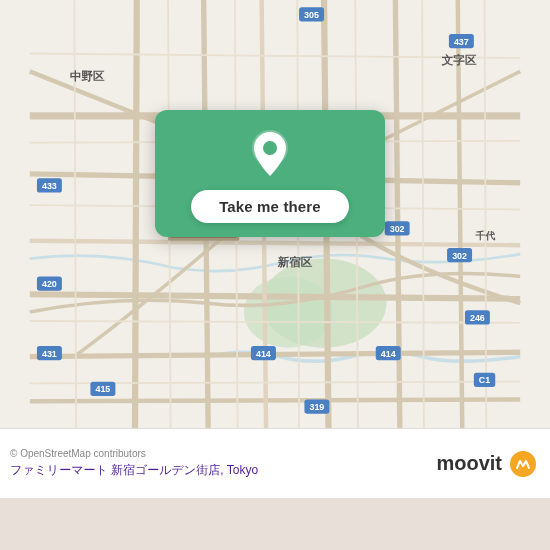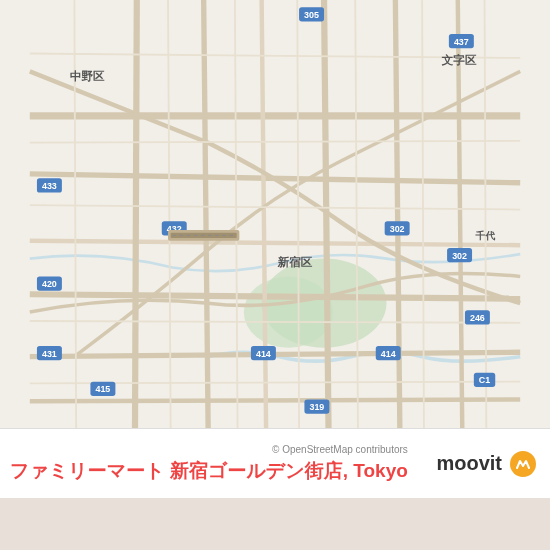--- a/index.html
+++ b/index.html
@@ -71,32 +71,31 @@
       align-items: center;
       justify-content: space-between;
       padding: 0 14px 0 10px;
       border-top: 1px solid #ddd;
     }
 
     .bottom-info {
       display: flex;
       flex-direction: column;
       gap: 3px;
-      align-items: flex-end;
     }
 
     .attribution {
       font-size: 10px;
       color: #888;
     }
 
     .location-name {
-      font-size: 19px;
-      font-weight: 700;
-      color: #ef4444;
+      font-size: 12px;
+      font-weight: 400;
+      color: #4c1d95;
     }
 
     .moovit-logo {
       display: flex;
       align-items: center;
       gap: 8px;
     }
 
     .moovit-text {
       font-size: 20px;
@@ -218,20 +217,29 @@
     <line x1="168" y1="264" x2="172" y2="264" stroke="#888" stroke-width="1"></line>
     <line x1="176" y1="264" x2="180" y2="264" stroke="#888" stroke-width="1"></line>
     <line x1="184" y1="264" x2="188" y2="264" stroke="#888" stroke-width="1"></line>
     <line x1="192" y1="264" x2="196" y2="264" stroke="#888" stroke-width="1"></line>
     <line x1="200" y1="264" x2="204" y2="264" stroke="#888" stroke-width="1"></line>
     <line x1="208" y1="264" x2="212" y2="264" stroke="#888" stroke-width="1"></line>
     <line x1="216" y1="264" x2="220" y2="264" stroke="#888" stroke-width="1"></line>
     <line x1="224" y1="264" x2="228" y2="264" stroke="#888" stroke-width="1"></line>
   </svg>
 
+  <div class="location-card">
+
+    <svg class="pin-icon" viewBox="0 0 52 52" xmlns="http://www.w3.org/2000/svg">
+      <circle cx="26" cy="20" r="18" fill="white" opacity="0.25"></circle>
+      <path d="M26 4 C17 4 10 11 10 20 C10 32 26 48 26 48 C26 48 42 32 42 20 C42 11 35 4 26 4 Z" fill="white"></path>
+      <circle cx="26" cy="20" r="7" fill="#4caf7d"></circle>
+    </svg>
+    <button class="take-me-there-btn">Take me there</button>
+  </div>
 </div>
 
 <div class="bottom-bar">
   <div class="bottom-info">
     <span class="attribution">© OpenStreetMap contributors</span>
     <span class="location-name">ファミリーマート 新宿ゴールデン街店, Tokyo</span>
   </div>
   <div class="moovit-logo">
     <span class="moovit-text">moovit</span>
     <div class="moovit-dot">

